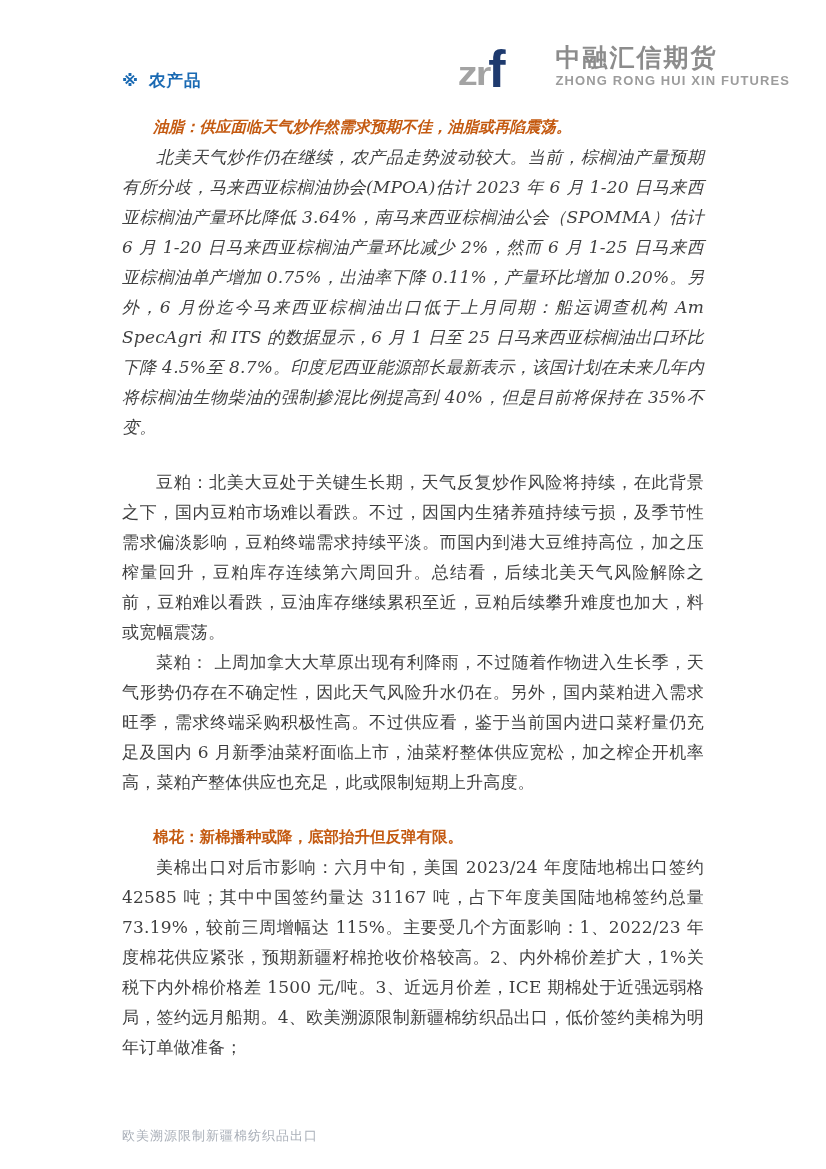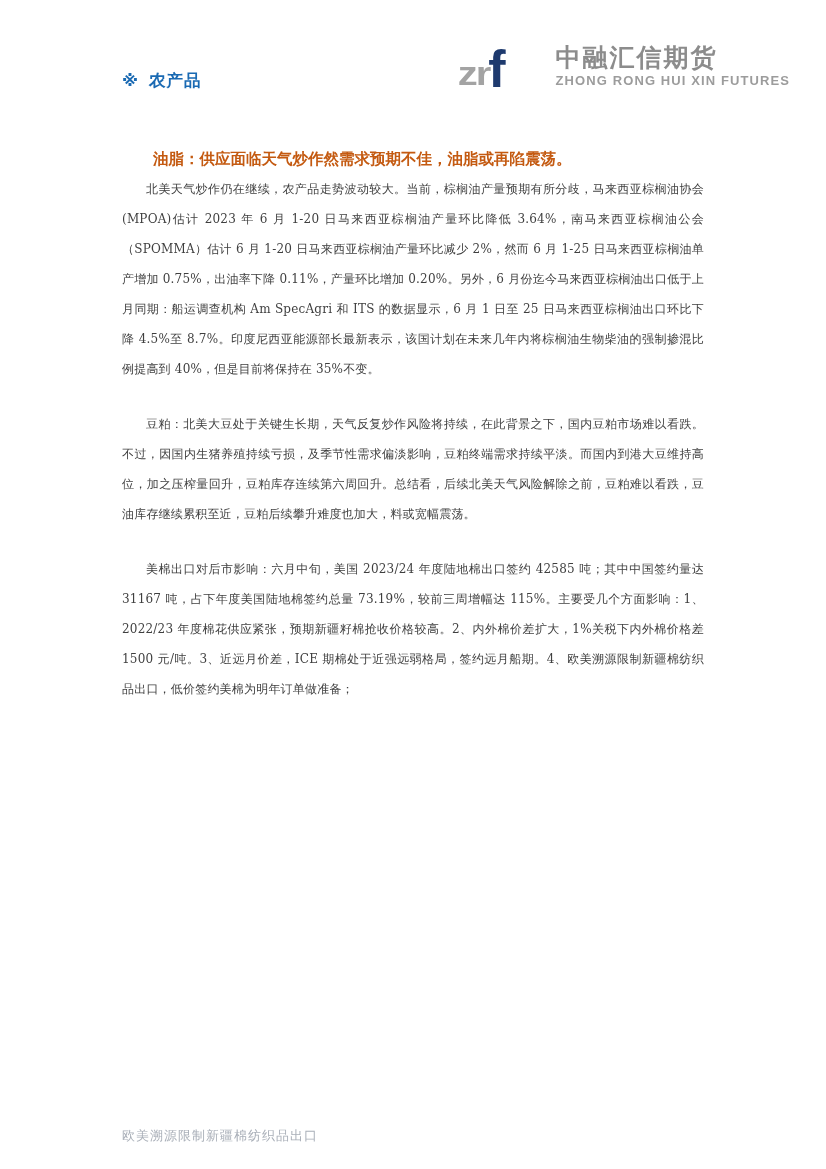--- a/index.html
+++ b/index.html
@@ -72,32 +72,32 @@
     font-size: 16.5px;
     font-weight: bold;
     letter-spacing: 1px;
     font-family: "DejaVu Sans", "Liberation Sans", sans-serif;
     margin-top: 12px;
   }
   .section-title .marker { margin-right: 10px; }
 
   
   .article { margin-top: 25px; }
-  .article.first { margin-top: 52px; }
+  .article.first { margin-top: 20px; font-style: italic; }
   .article h2 {
     color: #c45a11;
     font-size: 15.5px;
     font-weight: bold;
     line-height: 30px;
     text-indent: 2em;
     font-family: "DejaVu Sans", "Liberation Sans", sans-serif;
   }
   .article p {
     color: #3f3f3f;
-    font-size: 12px;
+    font-size: 17px;
     line-height: 30px;
     text-indent: 2em;
     text-align: justify;
     text-justify: inter-ideograph;
     letter-spacing: 0.2px;
   }
 
   
   .page-footer {
     position: absolute;
@@ -125,22 +125,24 @@
 
   <h1 class="section-title"><span class="marker">※</span><span>农产品</span></h1>
 
   <section class="article first">
     <h2>油脂：供应面临天气炒作然需求预期不佳，油脂或再陷震荡。</h2>
     <p>北美天气炒作仍在继续，农产品走势波动较大。当前，棕榈油产量预期有所分歧，马来西亚棕榈油协会(MPOA)估计 2023 年 6 月 1-20 日马来西亚棕榈油产量环比降低 3.64%，南马来西亚棕榈油公会（SPOMMA）估计 6 月 1-20 日马来西亚棕榈油产量环比减少 2%，然而 6 月 1-25 日马来西亚棕榈油单产增加 0.75%，出油率下降 0.11%，产量环比增加 0.20%。另外，6 月份迄今马来西亚棕榈油出口低于上月同期：船运调查机构 Am SpecAgri 和 ITS 的数据显示，6 月 1 日至 25 日马来西亚棕榈油出口环比下降 4.5%至 8.7%。印度尼西亚能源部长最新表示，该国计划在未来几年内将棕榈油生物柴油的强制掺混比例提高到 40%，但是目前将保持在 35%不变。</p>
   </section>
 
   <section class="article">
     <p>豆粕：北美大豆处于关键生长期，天气反复炒作风险将持续，在此背景之下，国内豆粕市场难以看跌。不过，因国内生猪养殖持续亏损，及季节性需求偏淡影响，豆粕终端需求持续平淡。而国内到港大豆维持高位，加之压榨量回升，豆粕库存连续第六周回升。总结看，后续北美天气风险解除之前，豆粕难以看跌，豆油库存继续累积至近，豆粕后续攀升难度也加大，料或宽幅震荡。</p>
+    <p>菜粕： 上周加拿大大草原出现有利降雨，不过随着作物进入生长季，天气形势仍存在不确定性，因此天气风险升水仍在。另外，国内菜粕进入需求旺季，需求终端采购积极性高。不过供应看，鉴于当前国内进口菜籽量仍充足及国内 6 月新季油菜籽面临上市，油菜籽整体供应宽松，加之榨企开机率高，菜粕产整体供应也充足，此或限制短期上升高度。</p>
   </section>
 
   <section class="article">
+    <h2>棉花：新棉播种或降，底部抬升但反弹有限。</h2>
     <p>美棉出口对后市影响：六月中旬，美国 2023/24 年度陆地棉出口签约 42585 吨；其中中国签约量达 31167 吨，占下年度美国陆地棉签约总量 73.19%，较前三周增幅达 115%。主要受几个方面影响：1、2022/23 年度棉花供应紧张，预期新疆籽棉抢收价格较高。2、内外棉价差扩大，1%关税下内外棉价格差 1500 元/吨。3、近远月价差，ICE 期棉处于近强远弱格局，签约远月船期。4、欧美溯源限制新疆棉纺织品出口，低价签约美棉为明年订单做准备；</p>
 
   </section>
 
   <div class="page-footer">欧美溯源限制新疆棉纺织品出口</div>
 
 </div>
 
 </body></html>

